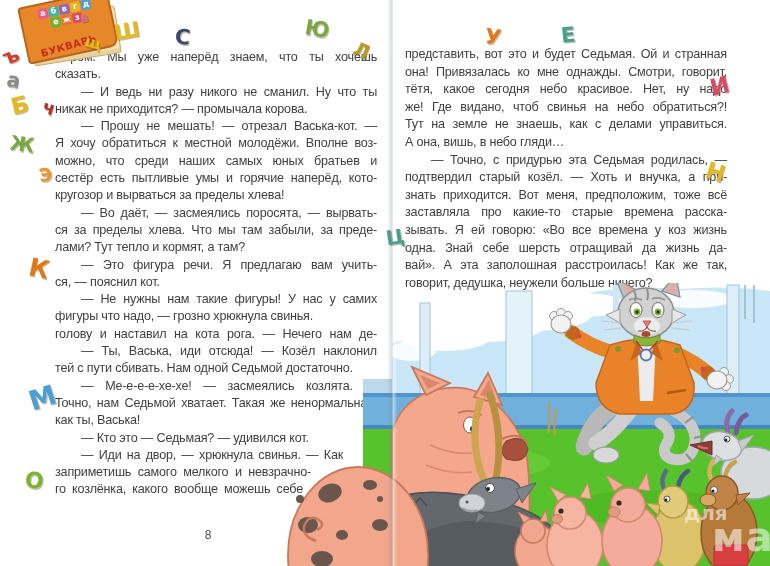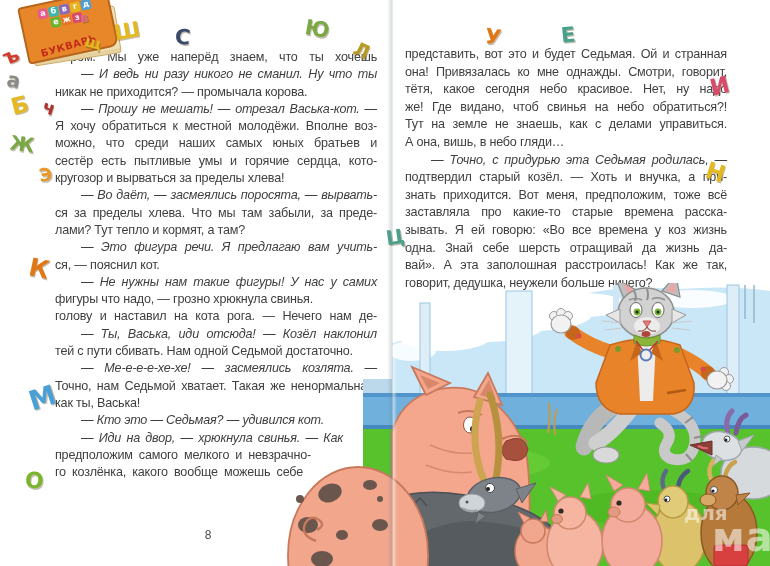--- a/index.html
+++ b/index.html
@@ -7,21 +7,21 @@
   #spread{position:relative;width:770px;height:566px;background:var(--page-bg,#ffffff);overflow:hidden;
           font-family:"Liberation Sans",sans-serif;}
 
   
   .textblock{position:absolute;width:322px;color:var(--text,#3f3f3f);font-size:12.6px;
              letter-spacing:-0.2px;line-height:17.3px;}
   #left-text{left:55px;top:49px;}
   #right-text{left:405px;top:46px;line-height:17.6px;}
   .line{text-align:justify;text-align-last:justify;white-space:normal;}
   .line.plast{text-align-last:left;}
-  .line.indent{text-indent:26px;font-style:italic;}
+  .line.indent{text-indent:26px;}
   
   #left-text .line:nth-last-child(3){width:288px;}
   #left-text .line:nth-last-child(2){width:256px;}
   #left-text .line:nth-last-child(1){width:248px;}
   #page-number{position:absolute;left:196px;top:528px;width:24px;text-align:center;
                font-size:12px;color:#4a4a4a;}
 
   
   #gutter{position:absolute;left:387px;top:0;width:10px;height:566px;z-index:5;
           background:linear-gradient(to right,rgba(110,130,140,0) 0%,rgba(110,130,140,0.28) 50%,rgba(255,255,255,0.5) 62%,rgba(110,130,140,0) 100%);}
@@ -304,43 +304,44 @@
       <span class="letter l14" style="color: rgb(184, 154, 32);">Л</span>
       <span class="letter l15" style="color: rgb(224, 120, 24);">У</span>
       <span class="letter l16" style="color: rgb(74, 160, 138);">Е</span>
       <span class="letter l17" style="color: rgb(216, 74, 106);">И</span>
       <span class="letter l18" style="color: rgb(227, 185, 31);">Н</span>
       <span class="letter l19" style="color: rgb(74, 160, 138);">Ц</span>
     </div>
 
   <div id="left-text" class="textblock">
       <div class="line">миром. Мы уже наперёд знаем, что ты хочешь</div>
+      <div class="line plast">сказать.</div>
       <div class="line indent">— И ведь ни разу никого не сманил. Ну что ты</div>
       <div class="line plast">никак не приходится? — промычала корова.</div>
       <div class="line indent">— Прошу не мешать! — отрезал Васька-кот. —</div>
       <div class="line">Я хочу обратиться к местной молодёжи. Вполне воз-</div>
       <div class="line">можно, что среди наших самых юных братьев и</div>
-      <div class="line">сестёр есть пытливые умы и горячие сердца, кото-</div>
+      <div class="line">сестёр есть пытливые умы и горячие наперёд, кото-</div>
       <div class="line plast">кругозор и вырваться за пределы хлева!</div>
       <div class="line indent">— Во даёт, — засмеялись поросята, — вырвать-</div>
       <div class="line">ся за пределы хлева. Что мы там забыли, за преде-</div>
       <div class="line plast">лами? Тут тепло и кормят, а там?</div>
       <div class="line indent">— Это фигура речи. Я предлагаю вам учить-</div>
       <div class="line plast">ся, — пояснил кот.</div>
       <div class="line indent">— Не нужны нам такие фигуры! У нас у самих</div>
       <div class="line plast">фигуры что надо, — грозно хрюкнула свинья.</div>
       <div class="line">голову и наставил на кота рога. — Нечего нам де-</div>
       <div class="line indent">— Ты, Васька, иди отсюда! — Козёл наклонил</div>
       <div class="line plast">тей с пути сбивать. Нам одной Седьмой достаточно.</div>
       <div class="line indent">— Ме-е-е-е-хе-хе! — засмеялись козлята. —</div>
       <div class="line">Точно, нам Седьмой хватает. Такая же ненормальная,</div>
       <div class="line plast">как ты, Васька!</div>
       <div class="line indent plast">— Кто это — Седьмая? — удивился кот.</div>
       <div class="line indent">— Иди на двор, — хрюкнула свинья. — Как</div>
-      <div class="line">предположим самого мелкого и невзрачно-</div>
+      <div class="line">заприметишь самого мелкого и невзрачно-</div>
       <div class="line">го козлёнка, какого вообще можешь себе</div>
     </div>
   <div id="page-number">8</div>
 
   <div id="right-text" class="textblock">
       <div class="line">представить, вот это и будет Седьмая. Ой и странная</div>
       <div class="line">она! Привязалась ко мне однажды. Смотри, говорит,</div>
       <div class="line">тётя, какое сегодня небо красивое. Нет, ну надо</div>
       <div class="line">же! Где видано, чтоб свинья на небо обратиться?!</div>
       <div class="line">Тут на земле не знаешь, как с делами управиться.</div>

